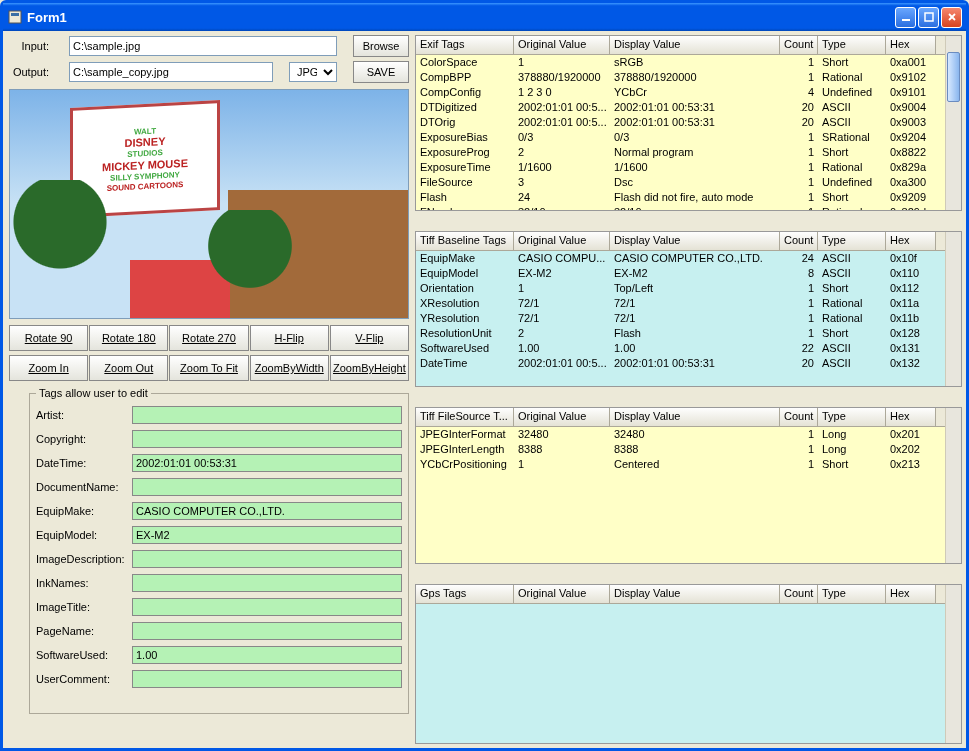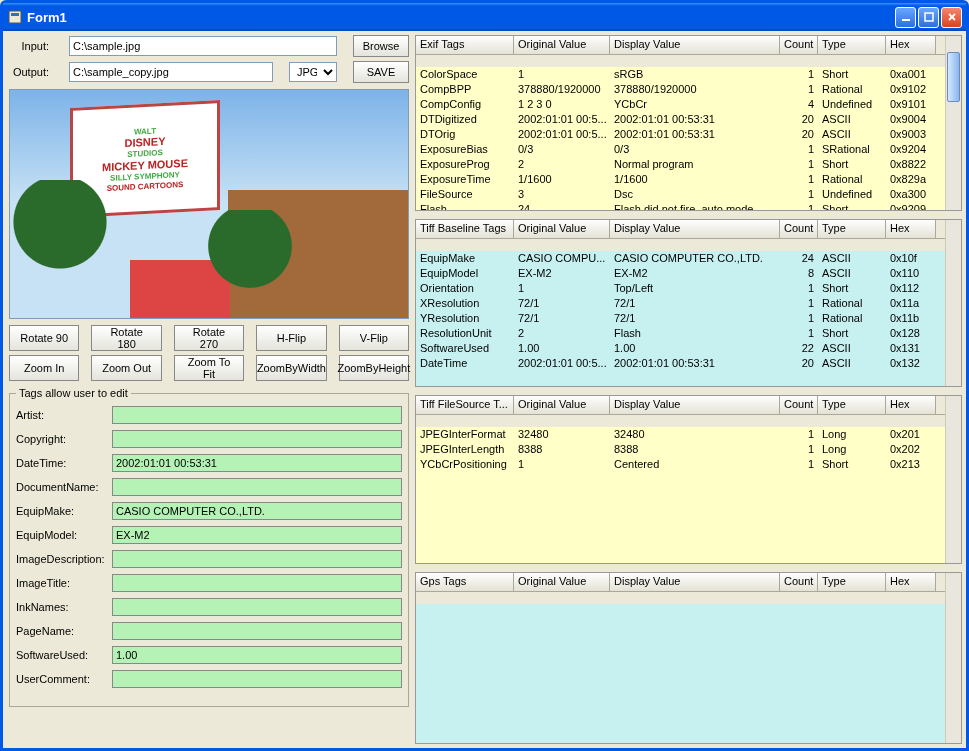--- a/index.html
+++ b/index.html
@@ -7,46 +7,46 @@
   .window { width: 969px; height: 751px; background: #ece9d8; border: 3px solid #0058e6; border-radius: 6px 6px 0 0; display: flex; flex-direction: column; }
   .titlebar { height: 28px; background: linear-gradient(to bottom, #3a95ff 0%, #0058e6 10%, #0058e6 90%, #0046b8 100%); display: flex; align-items: center; padding: 0 4px; color: white; font-weight: bold; font-size: 13px; }
   .titlebar .ticon { width: 16px; height: 16px; margin-right: 4px; display:inline-flex; align-items:center; justify-content:center; }
   .titlebar .title { flex: 1; }
   .winbtns { display: flex; gap: 2px; }
   .winbtn { width: 21px; height: 21px; border: 1px solid #fff; border-radius: 3px; display:flex; align-items:center; justify-content:center; font-weight:bold; font-size:12px; color:white; }
   .winbtn.min, .winbtn.max { background: linear-gradient(to bottom, #6aa7ff, #2a6ee0); }
   .winbtn.close { background: linear-gradient(to bottom, #f5876f, #d9431f); }
   .content { flex: 1; display: flex; overflow: hidden; }
   .left { width: 412px; padding: 4px 6px; display:flex; flex-direction:column; gap:4px; }
-  .right { flex: 1; display:flex; flex-direction:column; padding: 4px 4px 4px 0; gap:8px; }
+  .right { flex: 1; display:flex; flex-direction:column; padding: 4px 4px 4px 0; gap:20px; }
   .row { display:flex; align-items:center; gap:16px; }
   .row .lbl { width: 44px; text-align:right; padding-right:4px; }
   input.txt, select.sel { font: inherit; border: 1px solid #7f9db9; background:#fff; height:20px; padding:0 3px; }
   .btn { font: inherit; height:22px; border:1px solid #888; background: linear-gradient(to bottom, #fff, #e4e4dc); padding:0 8px; display:inline-flex; align-items:center; justify-content:center; cursor:default; }
   .btn.strong { font-weight:normal; }
   .preview { width: 400px; height: 230px; border:1px solid #7f9db9; background: linear-gradient(to bottom, #7db3e8 0%, #c8e2f5 50%, #c8e2f5 100%); position:relative; overflow:hidden; margin:2px 0; }
   .preview .sign { position:absolute; left:60px; top:14px; width:150px; height:110px; background:#fff; border:3px solid #b44; transform:skewY(-3deg); display:flex; flex-direction:column; align-items:center; justify-content:center; font-size:8px; line-height:1.2; color:#4a4; font-weight:bold; }
   .preview .sign .d { color:#b22; font-size:11px; }
   .preview .bldg { position:absolute; right:0; top:100px; width:180px; height:130px; background:#a26a3a; }
   .preview .palm { position:absolute; left:-10px; top:90px; width:120px; height:140px; background: radial-gradient(circle at 50% 30%, #2a6a2a 0%, #2a6a2a 40%, transparent 41%); }
   .preview .palm2 { position:absolute; left:180px; top:120px; width:120px; height:120px; background: radial-gradient(circle at 50% 30%, #2a6a2a 0%, #2a6a2a 40%, transparent 41%); }
   .preview .house { position:absolute; left:120px; top:170px; width:100px; height:60px; background:#d44; }
-  .brow { display:flex; gap:12px; flex-wrap:wrap; }
+  .brow { display:flex; gap:1px; flex-wrap:wrap;text-decoration:underline; }
   .brow .btn { flex:1; min-width:0; font-size:11px; height:26px; }
-  fieldset.tags { border:1px solid #aca899; padding:4px 6px 15px 6px; margin-top:2px; }
+  fieldset.tags { border:1px solid #aca899; padding:4px 6px 22px 6px; margin-top:2px;margin-left:20px; }
   fieldset.tags legend { padding:0 3px; }
   .tagrow { display:flex; align-items:center; height:24px; }
   .tagrow .tlbl { width:96px; }
   .tagrow input { flex:1; height:18px; border:1px solid #888; background:#b5f2b5; padding:0 3px; font:inherit; }
   .panel { border:1px solid #999; display:flex; flex-direction:column; background:#ece9d8; }
   .panel.yellow .tbody { background:#ffffc7; }
   .panel.cyan .tbody { background:#c7f0f0; }
   .thead { display:flex; background:#ece9d8; border-bottom:1px solid #aca899; }
   .thead .th { border-right:1px solid #aca899; padding:2px 4px; height:18px; background:linear-gradient(to bottom,#fefefe,#e4e2d5); overflow:hidden; white-space:nowrap; }
-  .tbody { flex:1; overflow:hidden;margin-top:12px; }
+  .tbody { flex:1; overflow:hidden; }
   .trow { display:flex; }
   .trow .td { padding:1px 4px; height:15px; overflow:hidden; white-space:nowrap; }
   .c0 { width:98px; } .c1 { width:96px; } .c2 { width:170px; } .c3 { width:38px; text-align:right; } .c4 { width:68px; } .c5 { width:50px; }
   .sbv { width:16px; background:#e8e6dd; border-left:1px solid #cfcab8; position:relative; }
   .sbv .thumb { position:absolute; top:16px; left:1px; right:1px; height:50px; background:linear-gradient(to right,#d6e8ff,#8ab6ee); border:1px solid #6a8cc0; border-radius:2px; }
   .panelwrap { display:flex; }
   .panelinner { flex:1; display:flex; flex-direction:column; }
 </style>
 </head>
 <body>
@@ -145,25 +145,25 @@
             </div>
             <div class="tagrow">
               <span class="tlbl">EquipModel:</span>
               <input value="EX-M2" style="">
             </div>
             <div class="tagrow">
               <span class="tlbl">ImageDescription:</span>
               <input value="" style="">
             </div>
             <div class="tagrow">
+              <span class="tlbl">InkNames:</span>
+              <input value="" style="">
+            </div>
+            <div class="tagrow">
               <span class="tlbl">ImageTitle:</span>
-              <input value="" style="">
-            </div>
-            <div class="tagrow">
-              <span class="tlbl">InkNames:</span>
               <input value="" style="">
             </div>
             <div class="tagrow">
               <span class="tlbl">PageName:</span>
               <input value="" style="">
             </div>
             <div class="tagrow">
               <span class="tlbl">SoftwareUsed:</span>
               <input value="1.00" style="">
             </div>

